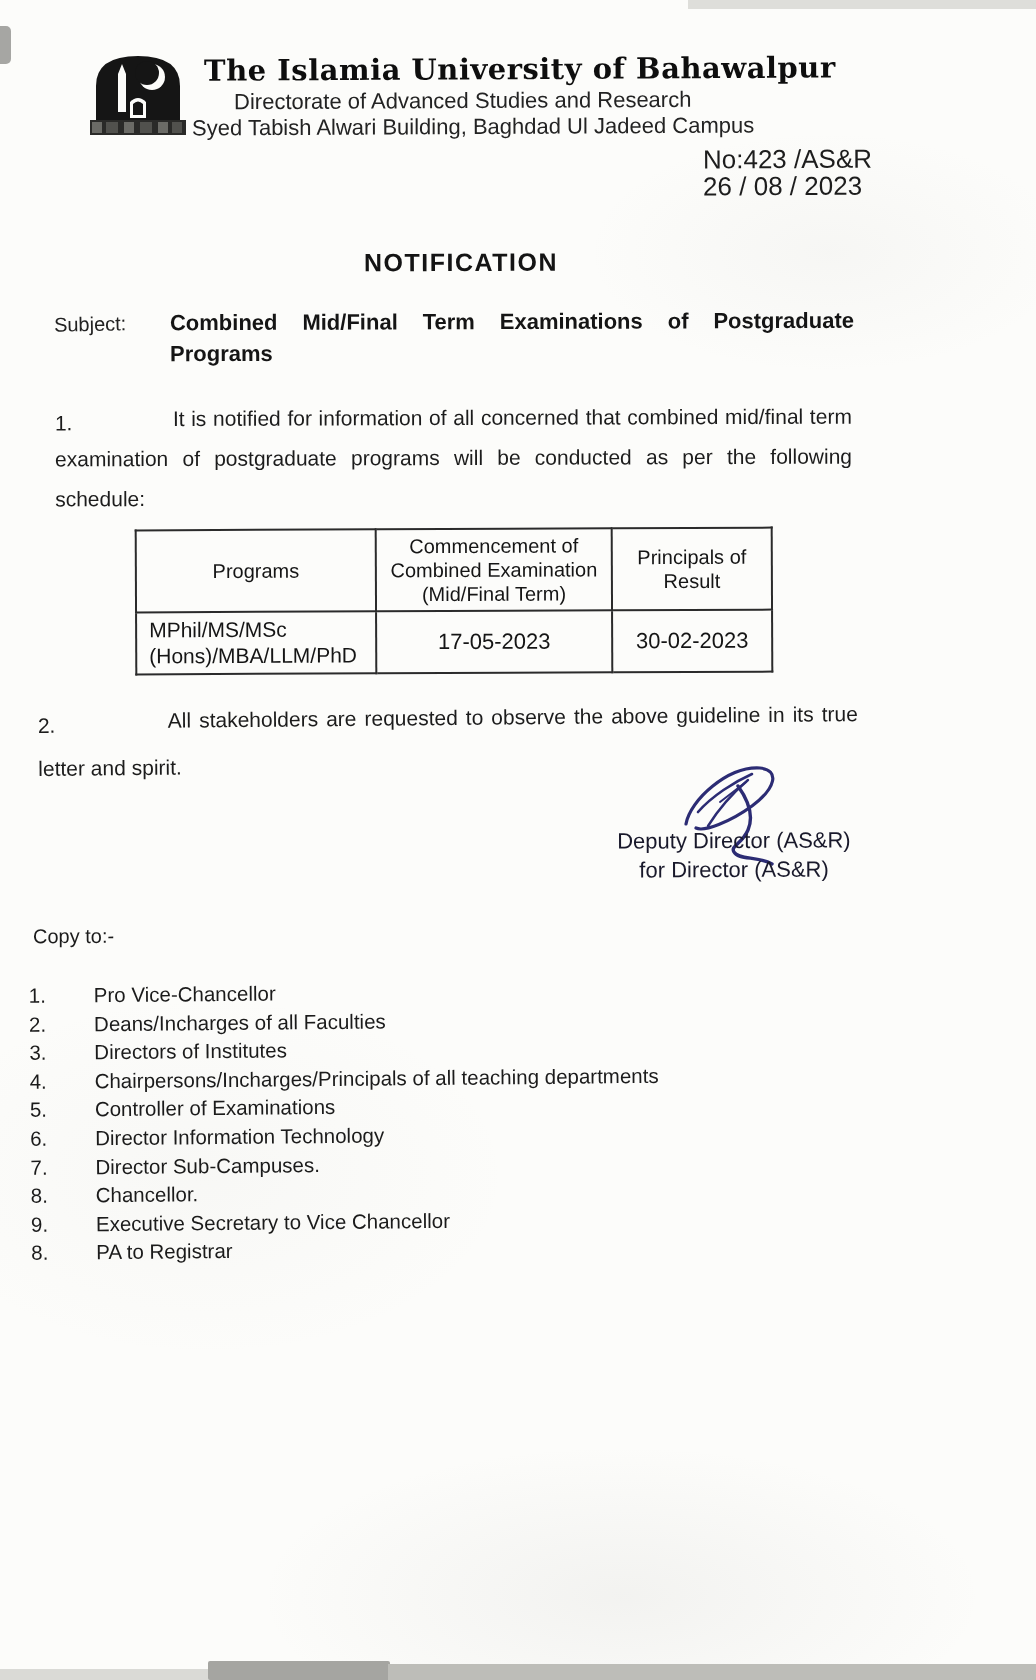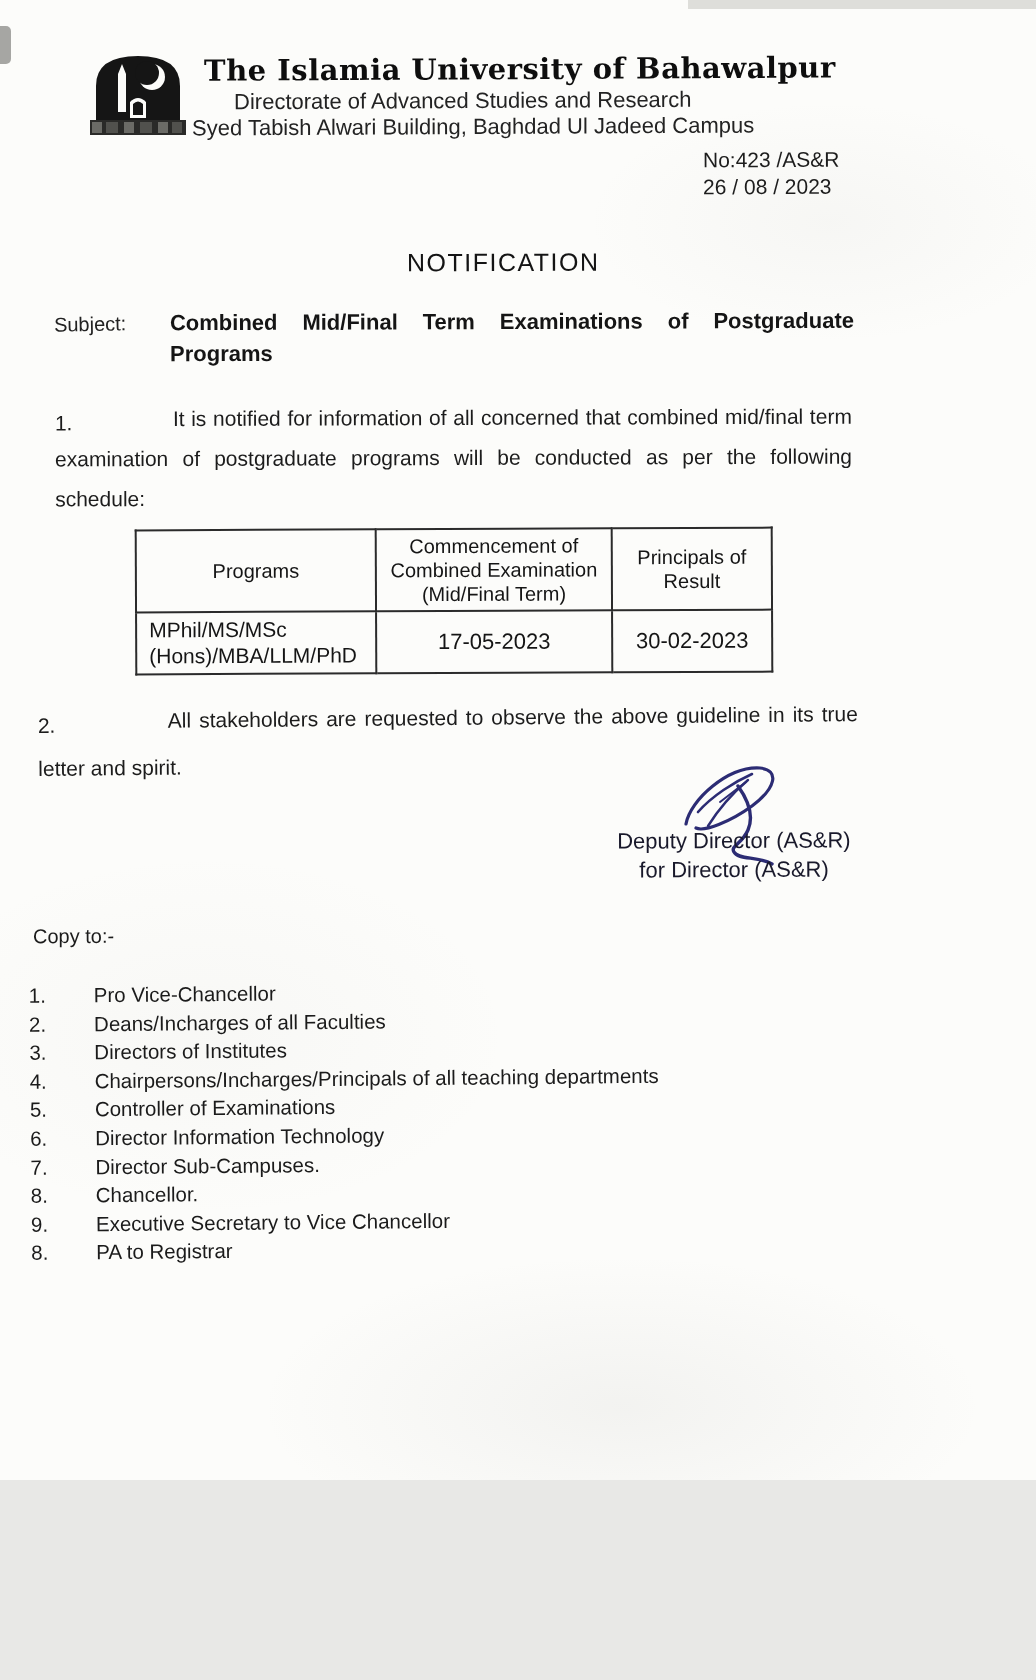--- a/index.html
+++ b/index.html
@@ -1,18 +1,18 @@
 <!DOCTYPE html>
 <html><head>
 <meta charset="utf-8">
 <style>
   html,body{margin:0;padding:0;background:#e8e8e6;}
   .page{
     position:relative;
-    width:1036px;height:1480px;
+    width:1036px;height:1680px;
     margin:0 auto;
     background:
       radial-gradient(ellipse 400px 200px at 80% 15%, rgba(180,180,175,0.08), transparent 60%),
       radial-gradient(ellipse 500px 300px at 20% 70%, rgba(180,180,175,0.06), transparent 60%),
       radial-gradient(ellipse 600px 250px at 60% 95%, rgba(160,160,155,0.10), transparent 60%),
       #fcfcfa;
     overflow:hidden;
     font-family:"Liberation Sans", sans-serif;
     color:#1f1f1f;
   }
@@ -20,27 +20,26 @@
   .crest{position:absolute;left:88px;top:50px;width:100px;height:88px;}
   .uni-name{
     position:absolute;left:204px;top:52px;width:660px;
     font-family:"DejaVu Serif", serif;
     font-weight:bold;font-size:29px;color:#0e0e0e;
     letter-spacing:0.5px;transform:rotate(-0.3deg);
   }
   .uni-sub1{position:absolute;left:234px;top:88px;font-size:22px;color:#232323;transform:rotate(-0.3deg);}
   .uni-sub2{position:absolute;left:192px;top:114px;font-size:22px;color:#232323;transform:rotate(-0.3deg);}
   
-  .ref{position:absolute;left:703px;top:146px;font-size:21px;line-height:27px;color:#1d1d1d;transform:rotate(-0.3deg);}
+  .ref{position:absolute;left:703px;top:146px;font-size:26px;line-height:27px;color:#1d1d1d;transform:rotate(-0.3deg);}
   
   .notif-title{
     position:absolute;left:364px;top:248px;
-    font-size:25px;letter-spacing:1.5px;font-weight:normal;color:#141414;
+    font-size:25px;letter-spacing:1.5px;font-weight:bold;color:#141414;
     transform:rotate(-0.2deg);
-    margin-left:43px;
   }
   
   .subject-label{position:absolute;left:54px;top:313px;font-size:20px;color:#222;transform:rotate(-1.2deg);}
   .subject-text{
     position:absolute;left:170px;top:306px;width:684px;
     font-size:22px;font-weight:bold;line-height:31px;color:#151515;
     text-align:justify;transform:rotate(-0.2deg);
   }
   
   .para{position:absolute;font-size:21px;color:#1c1c1c;text-align:justify;}

